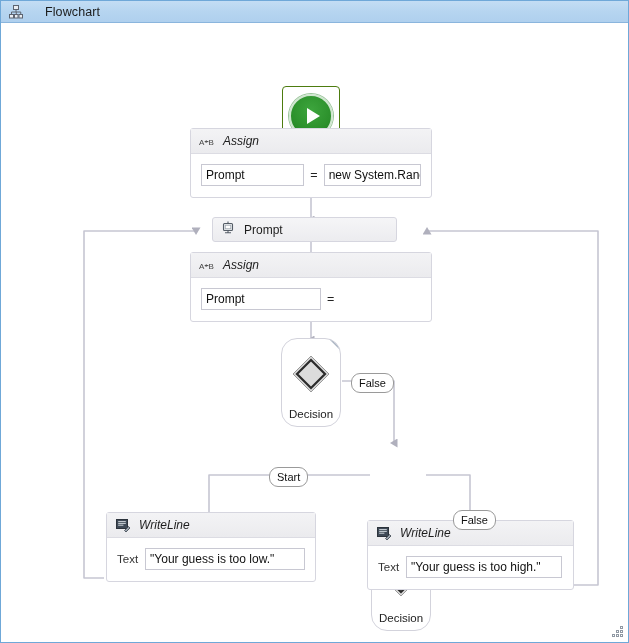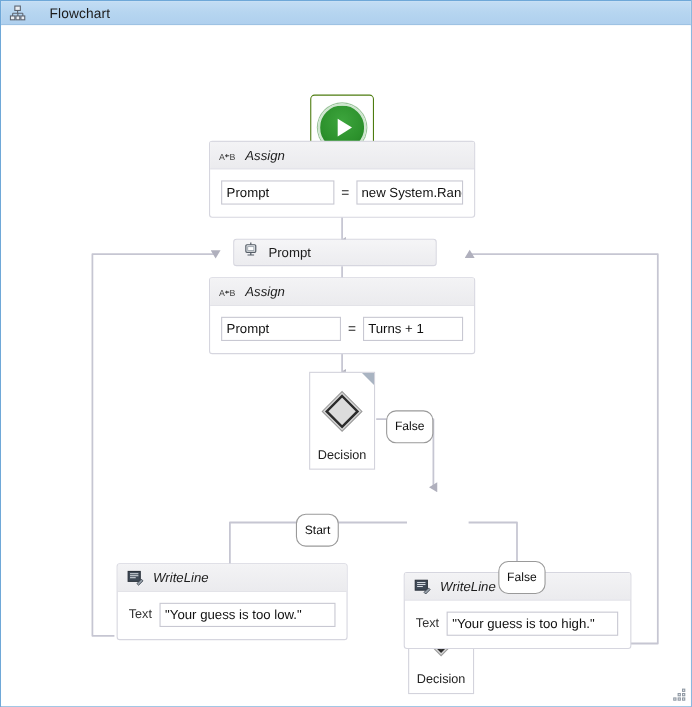--- a/index.html
+++ b/index.html
@@ -93,36 +93,36 @@
     width:185px;height:25px;
     border:1px solid #d6d6df;border-radius:3px;
     background:linear-gradient(to bottom,#f5f5f7 0%,#ececef 100%);
     display:flex;align-items:center;padding-left:7px;box-sizing:border-box;
   }
   .promptnode .tl{font-size:12px;color:#1d1d1d;margin-left:8px;}
 
   
   .decisionnode{
     width:60px;height:89px;
-    border:1px solid #d3d3dc;border-radius:0;background:#fff;
+    border:1px solid #d3d3dc;border-radius:16px;background:#fff;
     display:flex;flex-direction:column;align-items:center;
     position:relative;overflow:hidden;
   }
   .dec-diamond{margin-top:13px;}
   .dec-label{font-size:11.5px;color:#222;position:absolute;bottom:6px;}
   .corner-tri{
     position:absolute;right:0;top:0;width:0;height:0;
     border-top:11px solid #a9b4c2;
     border-left:11px solid transparent;
   }
 
   
   .elabel{
     position:absolute;
-    height:30px;border:1px solid #9a9a9a;border-radius:9px;
+    height:20px;border:1px solid #9a9a9a;border-radius:9px;
     background:#ffffff;
     font-size:11px;color:#111;
     display:flex;align-items:center;justify-content:center;
     padding:0 7px;box-sizing:border-box;
     white-space:nowrap;
     text-align:right;
   }
 
   
   #grip{position:absolute;right:3px;bottom:3px;width:16px;height:16px;}
@@ -218,21 +218,20 @@
             <text x="0" y="12" font-family="Liberation Sans, sans-serif" font-size="8" fill="#444">A</text>
             <path d="M6.2,8.6 L9.4,8.6 M7.4,7.4 L6.2,8.6 L7.4,9.8" stroke="#444" stroke-width="1" fill="none"></path>
             <text x="9.6" y="12" font-family="Liberation Sans, sans-serif" font-size="8" fill="#444">B</text>
           </svg>
         </span>
         <span class="tl">Assign</span>
       </div>
       <div class="body">
         <span class="tbox" style="width:120px;">Prompt</span>
         <span class="eq">=</span>
-        <span class="tbox" style="width:100px;">Turns + 1</span>
       </div>
     </div>
 
     <div class="node decisionnode" style="left:280px;top:315px;">
       <span class="corner-tri"></span>
       <span class="dec-diamond">
         <svg width="44" height="44" viewBox="0 0 44 44">
           <polygon points="22,4 40,22 22,40 4,22" fill="#d8d8d8" stroke="#9a9a9a" stroke-width="1"></polygon>
           <polygon points="22,8 36,22 22,36 8,22" fill="#dcdcdc" stroke="#2b2b2b" stroke-width="2.2"></polygon>
         </svg>

